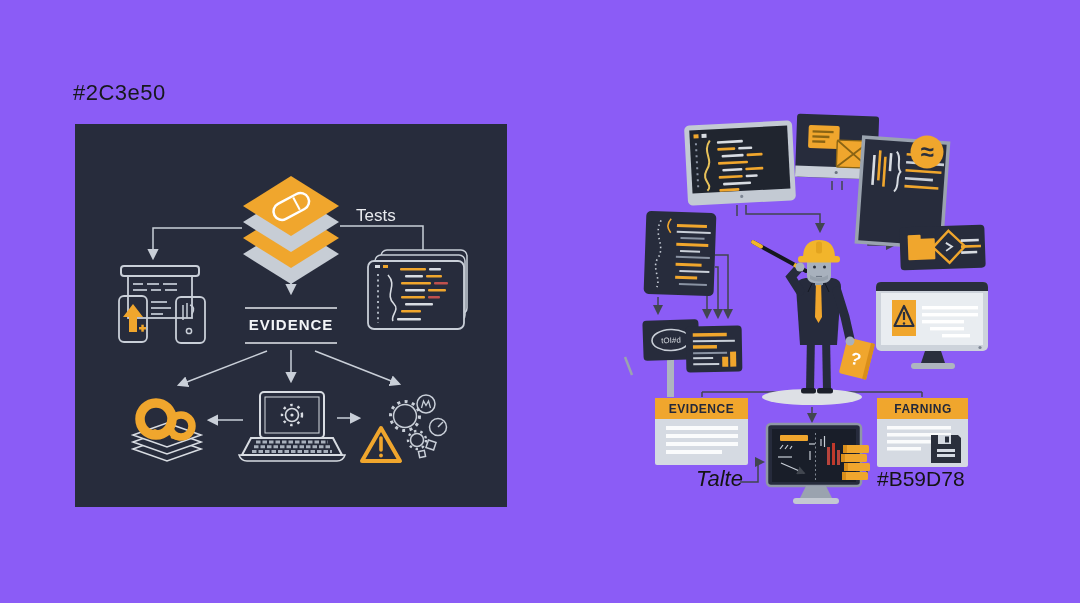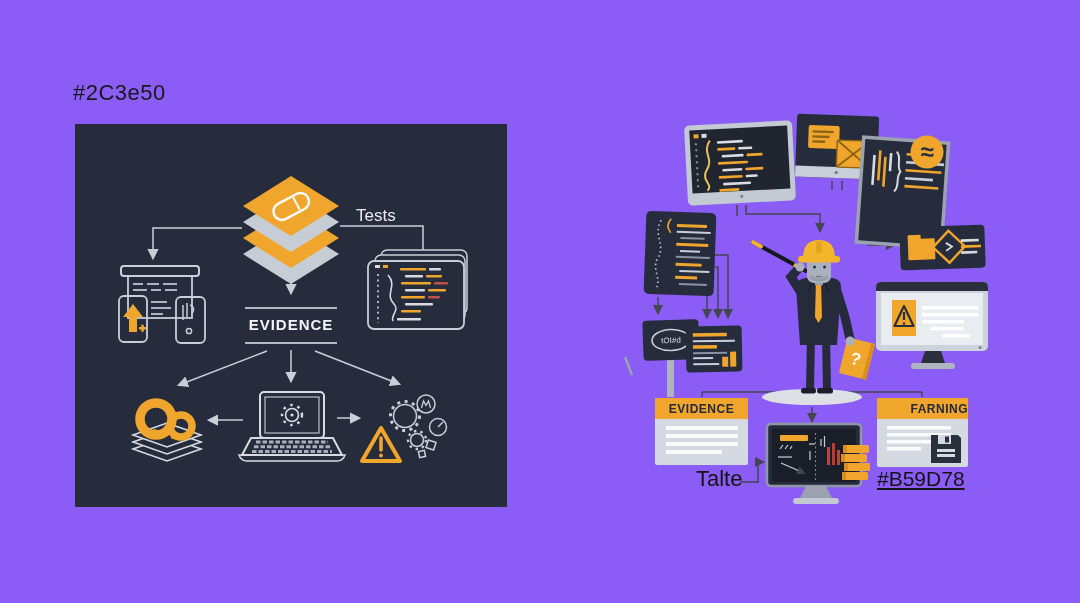--- a/index.html
+++ b/index.html
@@ -4,24 +4,24 @@
 <style>
   html,body{margin:0;padding:0;background:#fff;font-family:"Liberation Sans",sans-serif;}
   .canvas{position:relative;width:1080px;height:603px;background:#8b5cf6;overflow:hidden;}
   .dark-panel{position:absolute;left:75px;top:124px;width:432px;height:383px;background:#272C3C;}
   .txt{position:absolute;color:#16181c;white-space:nowrap;}
   .hex-label{left:73px;top:80px;font-size:22px;font-weight:500;letter-spacing:.5px;}
   .tests-label{left:356px;top:206px;font-size:17px;color:#E8EAEE;}
   .evidence-label{left:245px;top:316px;width:92px;text-align:center;font-size:15px;font-weight:700;color:#F3F5F8;letter-spacing:1px;}
   .card-title{position:absolute;text-align:center;font-size:12px;font-weight:700;color:#23283A;letter-spacing:.5px;}
   .ev-title{left:656px;top:402px;width:91px;}
-  .warn-title{left:878px;top:402px;width:90px;text-align:right;}
+  .warn-title{left:878px;top:402px;width:90px;}
   .caption{position:absolute;font-size:22px;color:#141414;}
-  .cap-left{left:696px;top:466px;}
-  .cap-right{left:877px;top:467px;font-size:21px;text-decoration:underline;}
+  .cap-left{left:696px;top:466px;font-style:italic;}
+  .cap-right{left:877px;top:467px;font-size:21px;}
   svg{position:absolute;display:block;}
   svg text{font-family:"Liberation Sans",sans-serif;}
 </style>
 </head>
 <body>
 
 <div class="canvas">
 
   <div class="txt hex-label">#2C3e50</div>
 

